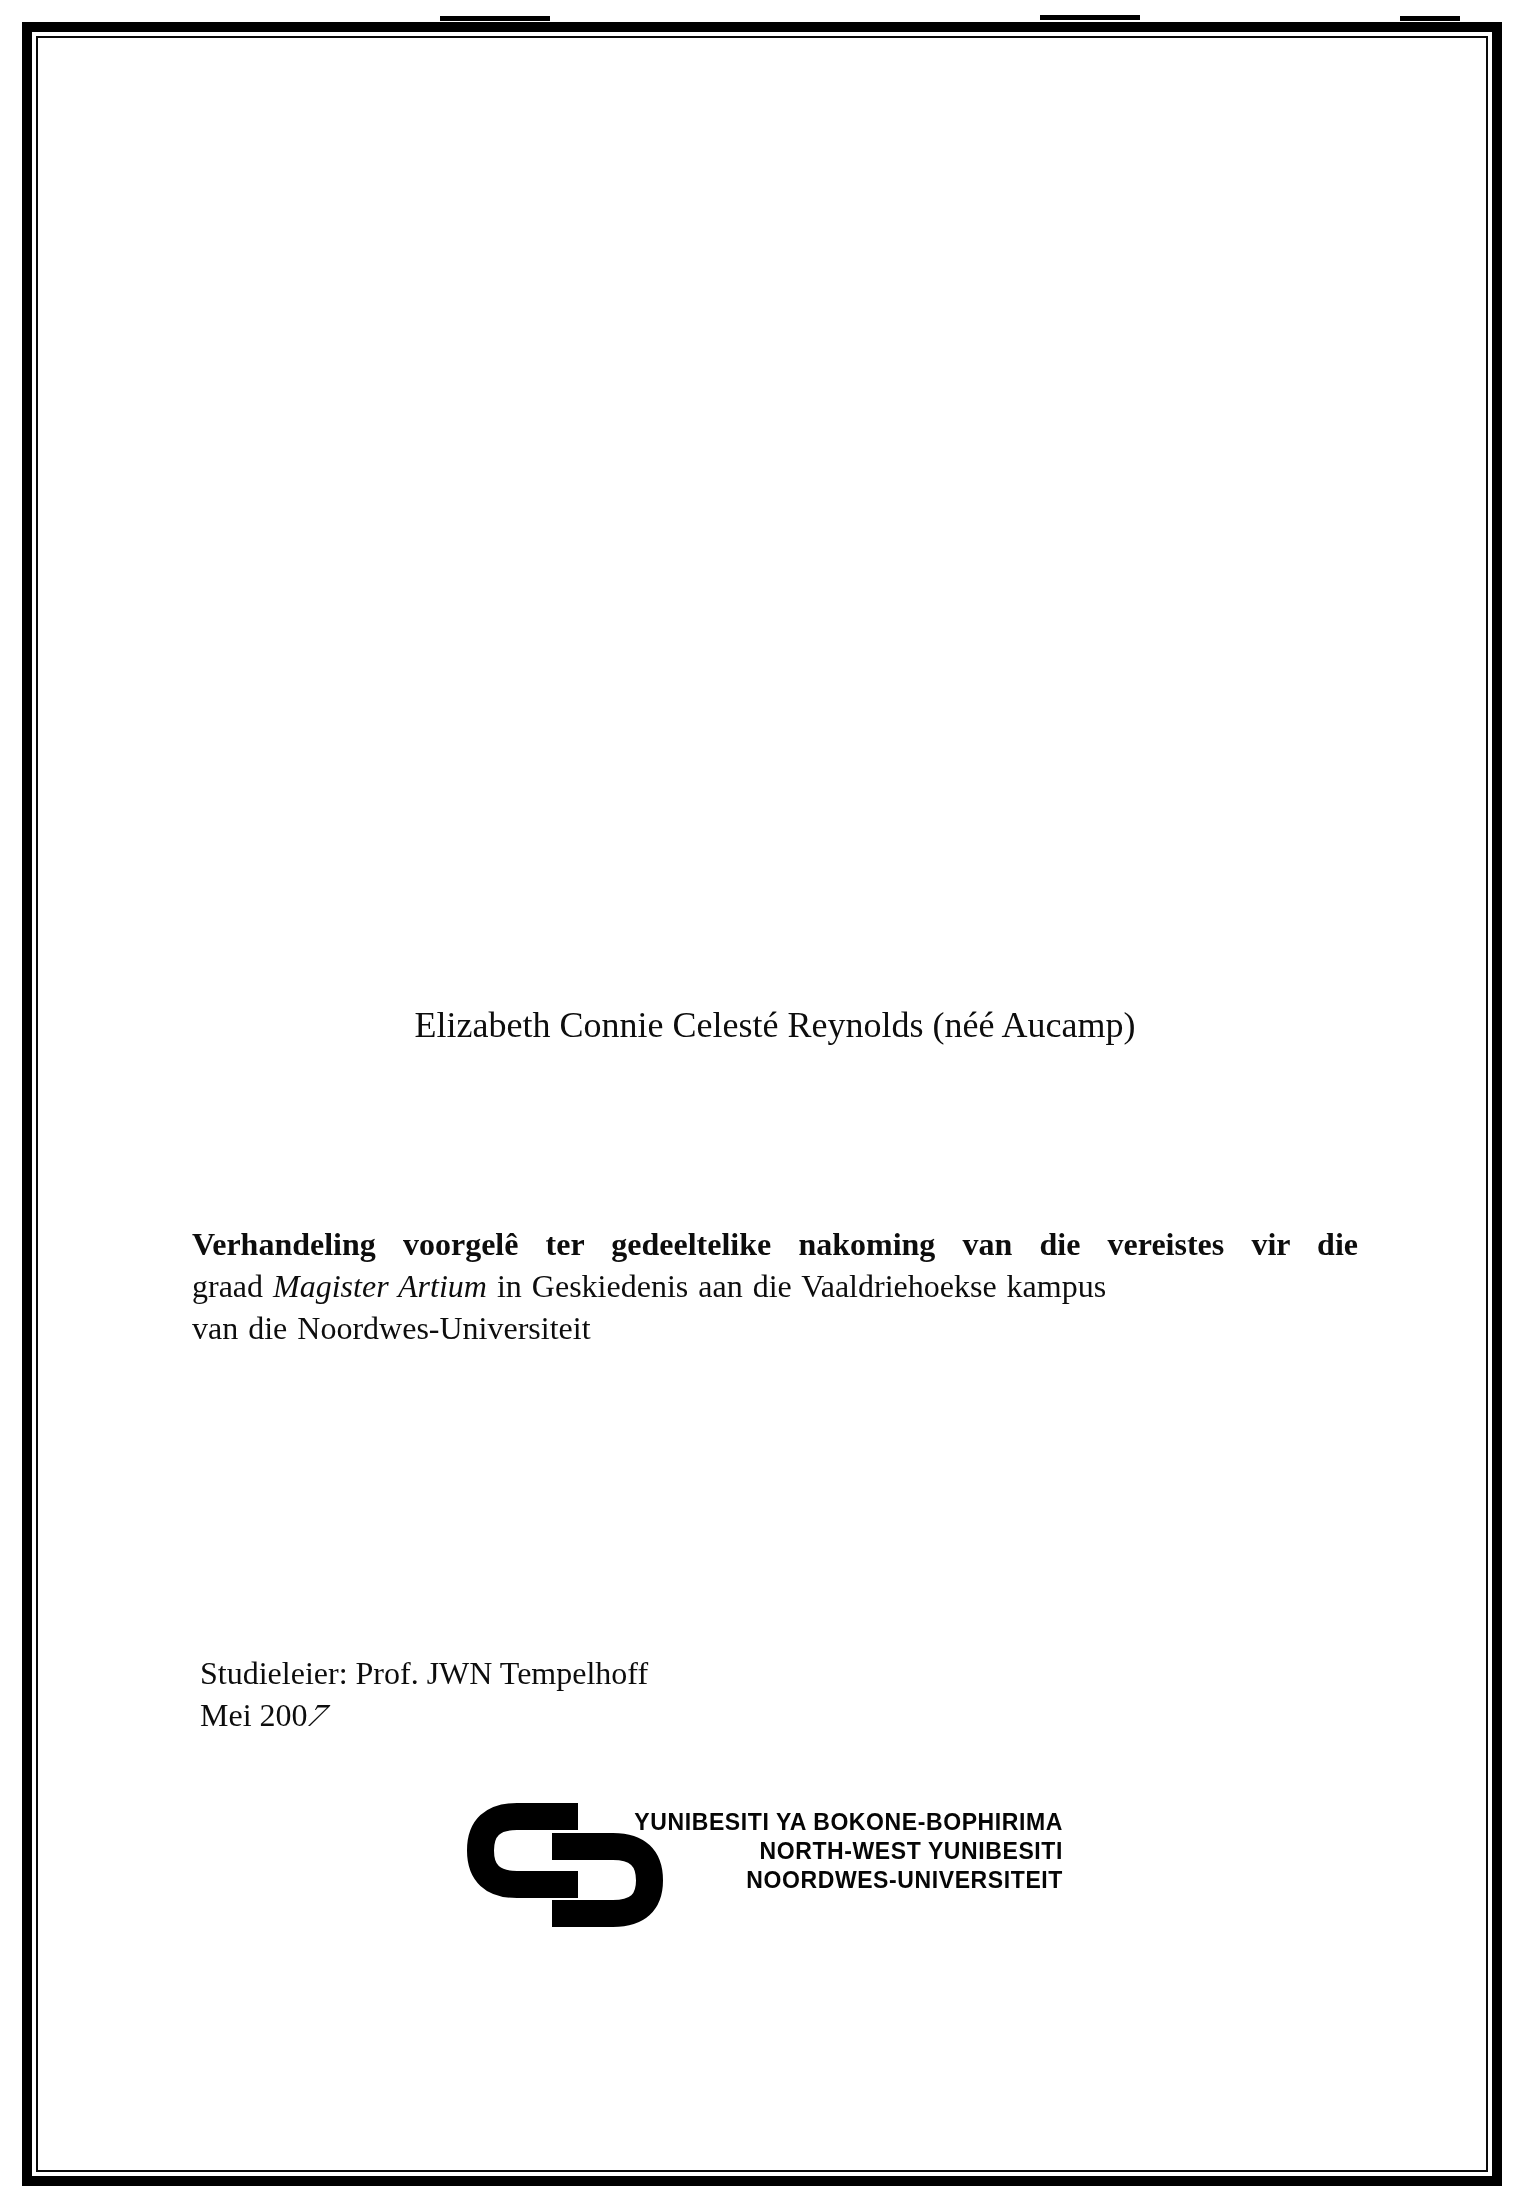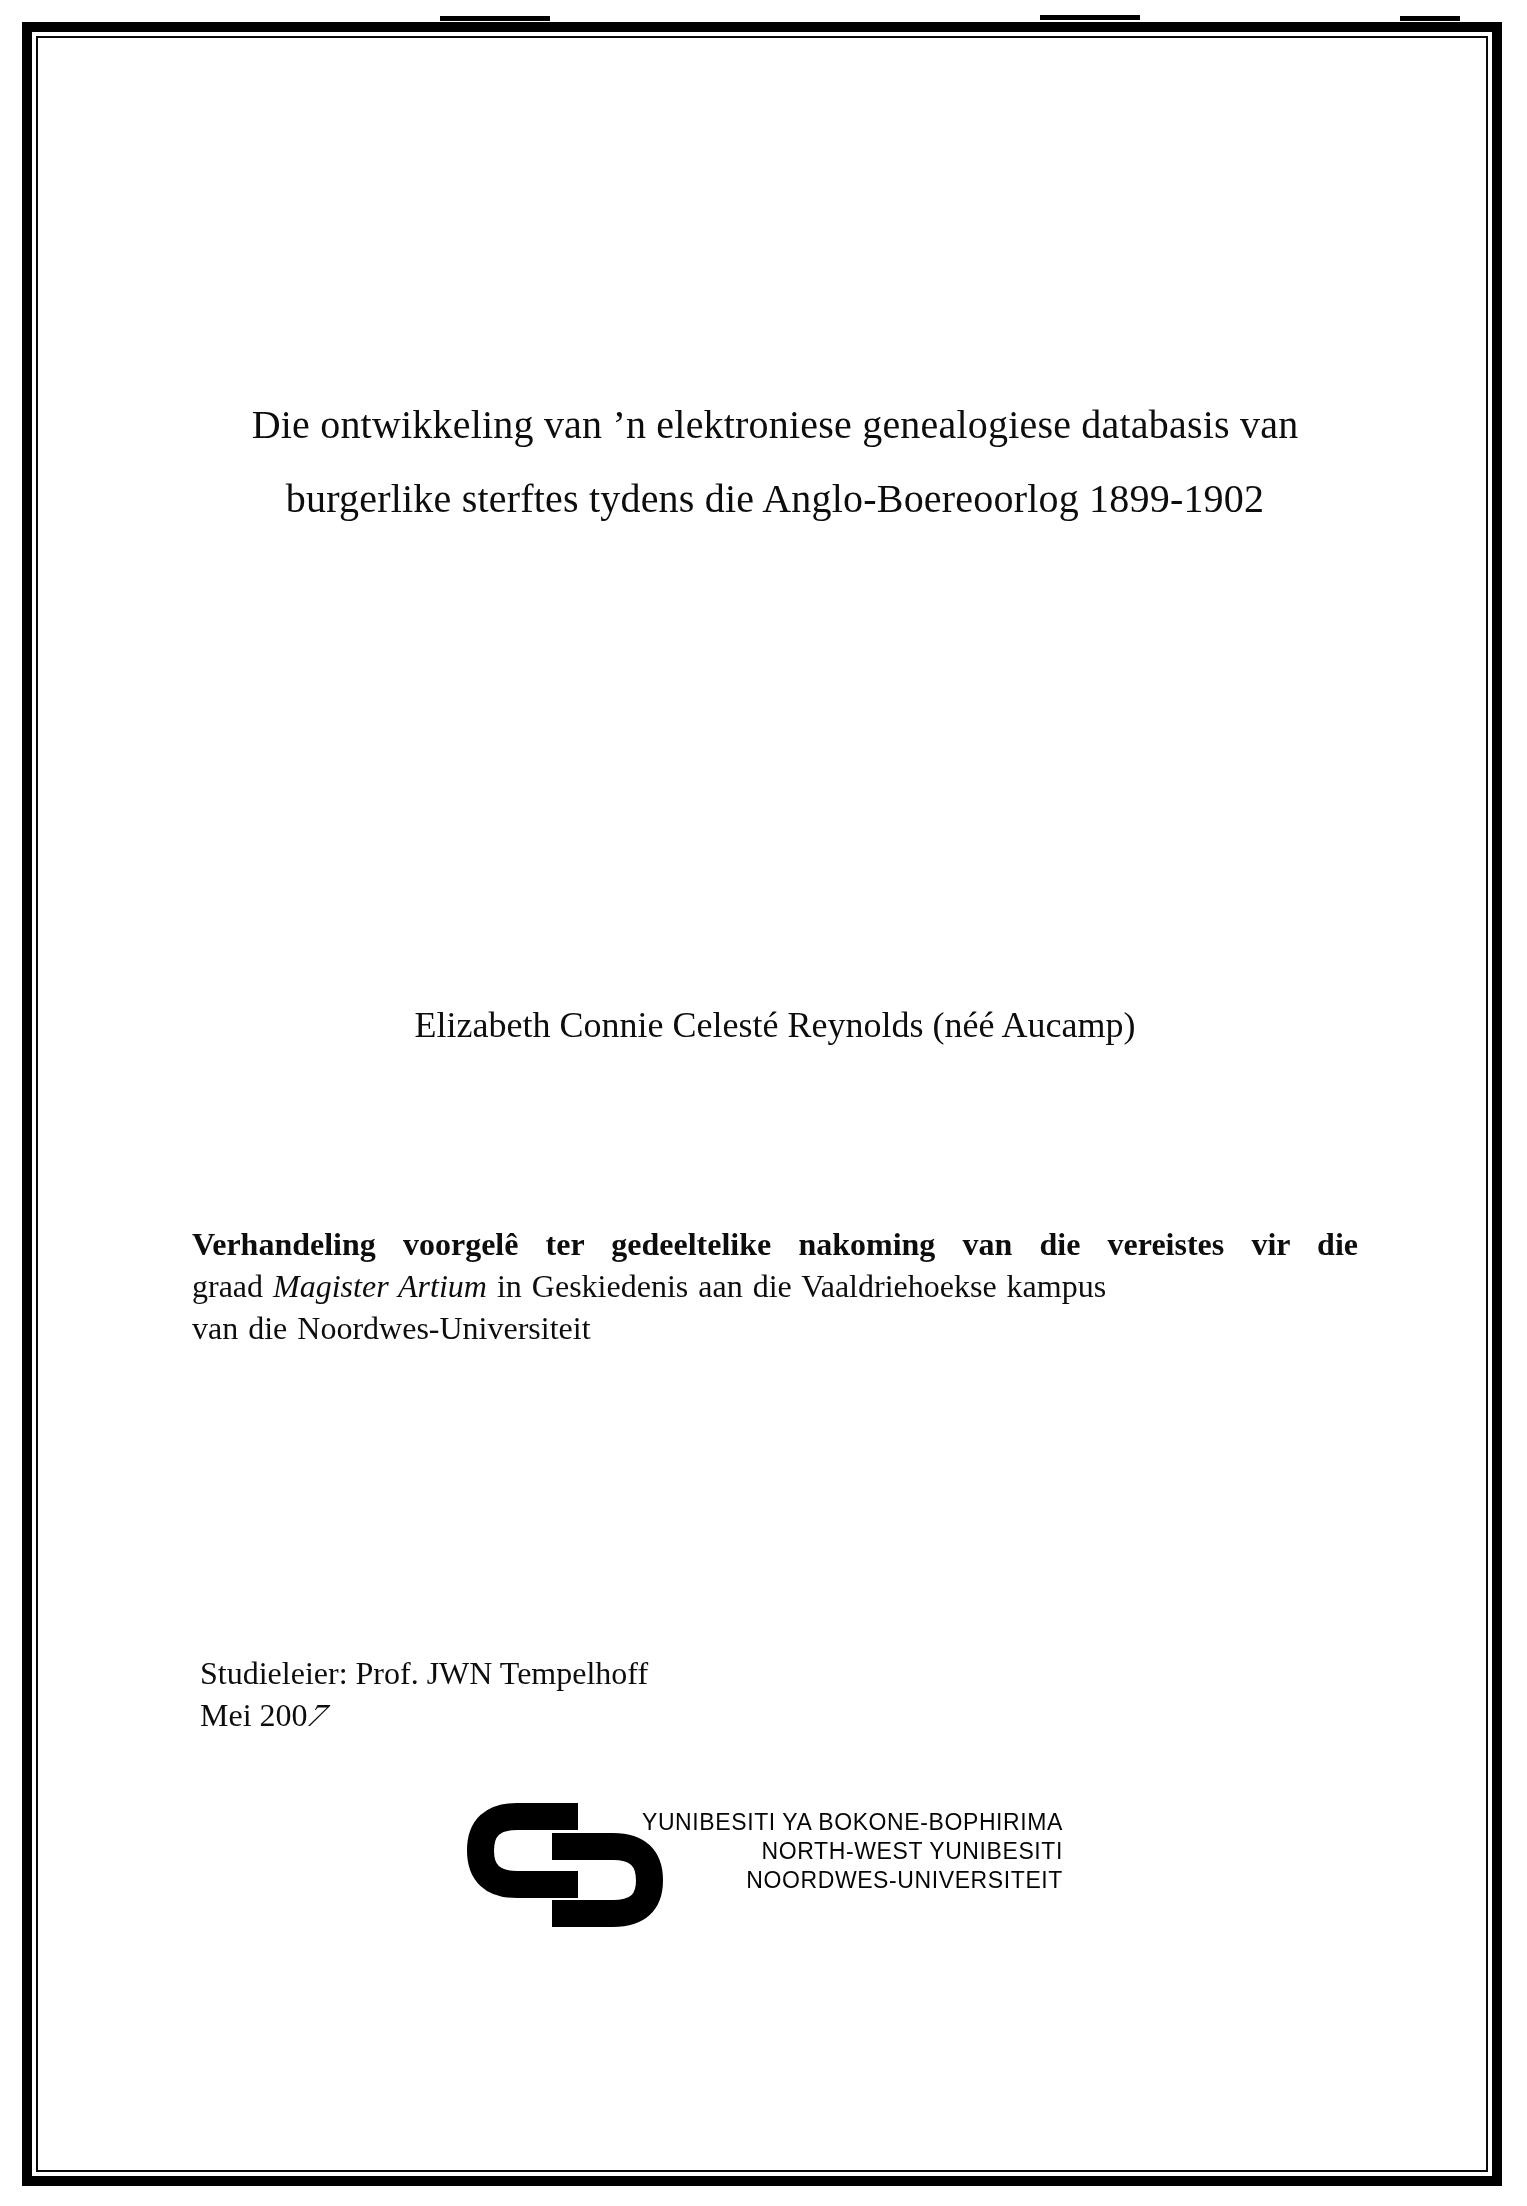--- a/index.html
+++ b/index.html
@@ -76,44 +76,40 @@
 
   
   .logo-block { left: 467px; top: 1803px; width: 600px; height: 132px; }
   .logo-mark { position: absolute; left: 0; top: 0; }
   .logo-text {
     position: absolute;
     left: 122px; top: 5px;
     width: 474px;
     text-align: right;
     font-family: "Liberation Sans", sans-serif;
-    font-weight: 400;
+    font-weight: 700;
     font-size: 23px;
     line-height: 29px;
     letter-spacing: 0.6px;
     color: #060606;
     white-space: nowrap;
   }
 </style>
 </head>
 <body>
 
 <div id="page">
 
   <div class="abs scan-mark" style="left:440px; top:16px; width:110px;"></div>
   <div class="abs scan-mark" style="left:1040px; top:15px; width:100px;"></div>
   <div class="abs scan-mark" style="left:1400px; top:16px; width:60px;"></div>
 
   <div class="abs frame-outer"></div>
   <div class="abs frame-inner"></div>
 
-  <div class="abs content title-block">
-    <div>Die ontwikkeling van ’n elektroniese genealogiese databasis van</div>
-    <div>burgerlike sterftes tydens die Anglo-Boereoorlog 1899-1902</div>
-  </div>
 
 
   <div class="abs content author-block">Elizabeth Connie Celesté Reynolds (néé Aucamp)</div>
 
   <div class="abs content statement-block">
     <div class="justified">Verhandeling voorgelê ter gedeeltelike nakoming van die vereistes vir die</div>
     <div><span>graad </span><span class="italic">Magister Artium</span><span> in Geskiedenis aan die Vaaldriehoekse kampus</span></div>
     <div>van die Noordwes-Universiteit</div>
   </div>
 

